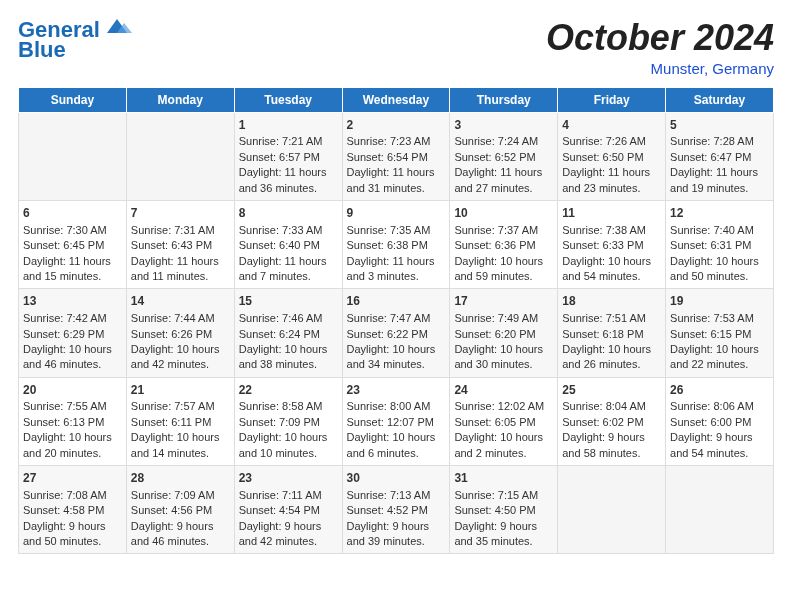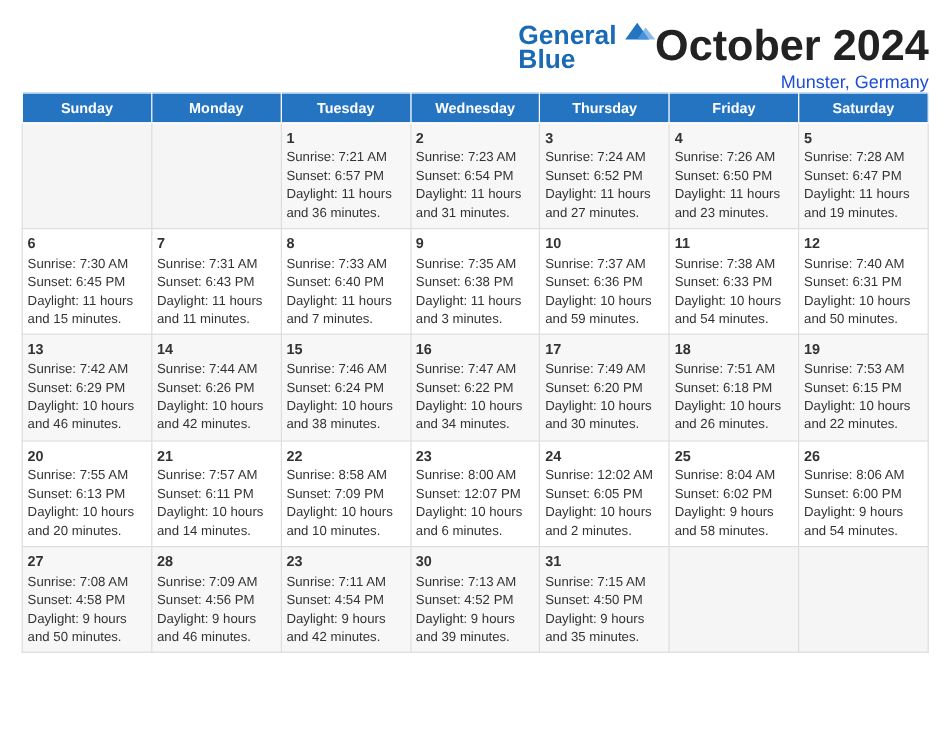--- a/index.html
+++ b/index.html
@@ -9,22 +9,23 @@
       width: 792px;
       min-height: 612px;
       padding: 0;
     }
     .container {
       width: 792px;
       padding: 18px 18px 10px 18px;
     }
     .header {
       display: flex;
-      justify-content: flex-end;
+      justify-content: space-between;
       align-items: flex-start;
+      margin-bottom: 10px;
     }
     .logo {
       display: flex;
       flex-direction: column;
       align-items: flex-start;
     }
     .logo-text {
       font-size: 22px;
       font-weight: bold;
       color: #333;
@@ -32,20 +33,21 @@
     }
     .logo-text span.blue { color: #1a6ab5; }
     .title-block {
       text-align: right;
     }
     .month-title {
       font-size: 36px;
       font-weight: bold;
       color: #222;
       line-height: 1.1;
+      font-style: italic;
     }
     .location {
       font-size: 15px;
       color: #1d4ed8;
       margin-top: 2px;
     }
     table {
       width: 100%;
       border-collapse: collapse;
       font-size: 11px;

